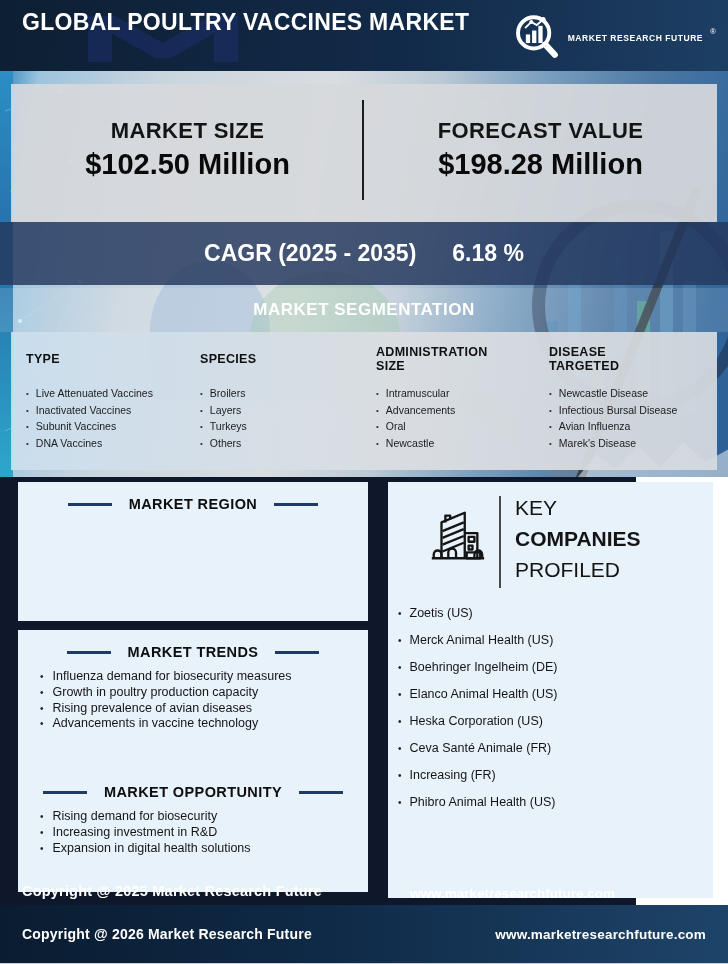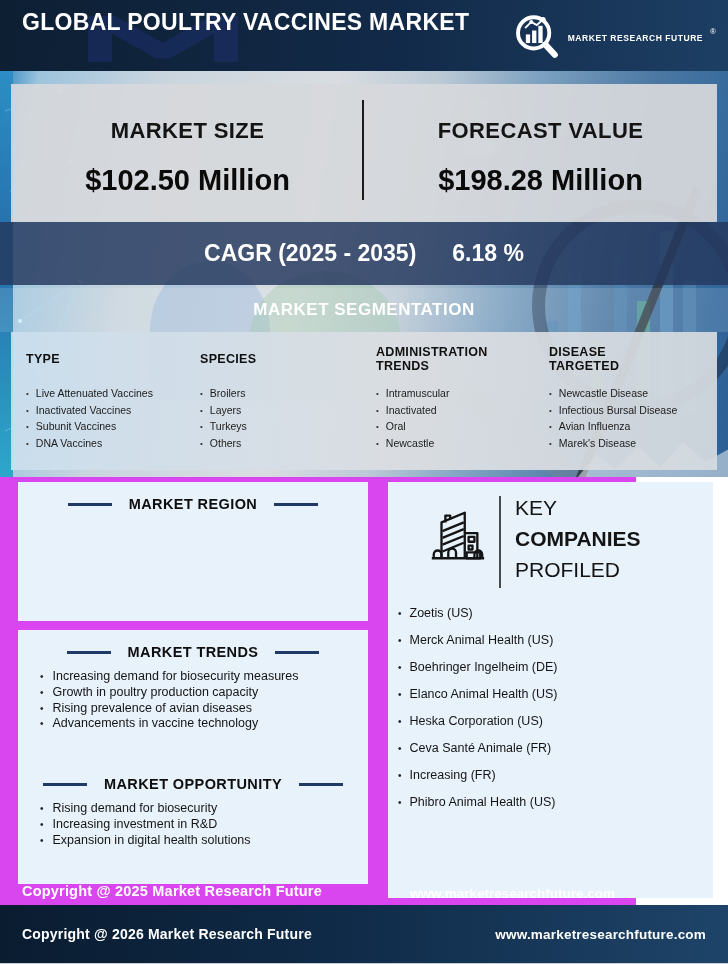--- a/index.html
+++ b/index.html
@@ -37,21 +37,21 @@
   .pencil { position:absolute; left:702px; top:118px; width:330px; height:9px; background:#2d333d; opacity:.8;
             transform:rotate(112deg); transform-origin:left top; }
   .zigzag { position:absolute; right:0; bottom:0; width:150px; height:50px; opacity:.5;
             background:#ffffff; clip-path:polygon(0 100%,12% 55%,25% 85%,40% 40%,55% 80%,70% 30%,85% 70%,100% 45%,100% 100%); }
 
   
   .stats { position:absolute; left:11px; top:13px; width:706px; height:138px;
            background:rgba(214,216,220,.93); display:flex; z-index:2; }
   .stat { flex:1; text-align:center; padding-top:34px; }
   .stat-label { font-size:22px; font-weight:bold; color:#141414; letter-spacing:.4px; }
-  .stat-value { font-size:29px; font-weight:bold; color:#0a0a0a; margin-top:20px; }
+  .stat-value { font-size:29px; font-weight:bold; color:#0a0a0a; margin-top:4px; }
   .vdiv { position:absolute; left:351px; top:16px; width:2px; height:100px; background:#1b1b1b; }
 
   .cagr { position:absolute; left:0; top:151px; width:728px; height:63px;
           background:rgba(37,57,94,.83); display:flex; align-items:center; justify-content:center;
           gap:36px; color:#fff; font-weight:bold; font-size:23px; z-index:2; }
 
   .seg-title-band { position:absolute; left:0; top:217px; width:728px; height:44px;
                     background:rgba(255,255,255,.13); display:flex; align-items:center; justify-content:center;
                     color:#fff; font-weight:bold; font-size:17px; letter-spacing:.5px; z-index:2; }
 
@@ -59,25 +59,25 @@
                background:linear-gradient(90deg,rgba(204,223,238,.92),rgba(219,222,226,.95) 55%,rgba(214,219,224,.93)); }
   .seg-grid { position:absolute; left:15px; top:10px; right:6px; display:grid;
               grid-template-columns:174px 176px 173px 1fr; }
   .seg-head { height:34px; display:flex; align-items:center; font-size:12.5px; font-weight:bold;
               color:#101010; line-height:14px; letter-spacing:.3px; max-width:118px; }
   ul.seg-items { margin:10px 0 0 0; padding:0; list-style:none; }
   ul.seg-items li { font-size:10.5px; color:#1b1b1b; line-height:15.6px; }
   ul.seg-items li::before { content:"•"; font-size:8px; margin-right:7px; position:relative; top:-1px; color:#333; }
 
   
-  .lower { position:absolute; left:0; top:477px; width:636px; height:428px; background:#d946ef; }
+  .lower { position:absolute; left:0; top:477px; width:636px; height:428px; background:#0f172a; }
   .bluepanel { position:absolute; background:#e8f2fb; }
   .panel-region { left:18px; top:5px; width:350px; height:139px; }
   .panel-trends { left:18px; top:153px; width:350px; height:140px; }
-  .panel-opp { left:18px; top:285px; width:350px; height:122px; }
+  .panel-opp { left:18px; top:293px; width:350px; height:122px; }
   .panel-comp { left:388px; top:5px; width:325px; height:416px; }
 
   .sec-title-row { display:flex; align-items:center; justify-content:center; gap:17px; padding-top:14px; }
   .dash { width:44px; height:3px; background:#1f3a66; }
   .sec-title { font-size:14.5px; font-weight:bold; color:#0e0e0e; letter-spacing:.4px; white-space:nowrap; }
 
   ul.bullets { margin:9px 0 0 22px; padding:0; list-style:none; }
   ul.bullets li { font-size:12.5px; color:#151515; line-height:15.8px; }
   ul.bullets li::before { content:"•"; font-size:10px; margin-right:9px; color:#222; }
 
@@ -203,24 +203,24 @@
         <div class="seg-col">
           <div class="seg-head">SPECIES</div>
           <ul class="seg-items">
             <li>Broilers</li>
             <li>Layers</li>
             <li>Turkeys</li>
             <li>Others</li>
           </ul>
         </div>
         <div class="seg-col">
-          <div class="seg-head">ADMINISTRATION TRENDS</div>
+          <div class="seg-head">ADMINISTRATION SIZE</div>
           <ul class="seg-items">
             <li>Intramuscular</li>
-            <li>Inactivated</li>
+            <li>Advancements</li>
             <li>Oral</li>
             <li>Newcastle</li>
           </ul>
         </div>
         <div class="seg-col">
           <div class="seg-head">DISEASE TARGETED</div>
           <ul class="seg-items">
             <li>Newcastle Disease</li>
             <li>Infectious Bursal Disease</li>
             <li>Avian Influenza</li>
@@ -241,21 +241,21 @@
       </div>
     </div>
 
     <div class="bluepanel panel-trends">
       <div class="sec-title-row">
         <div class="dash"></div>
         <div class="sec-title">MARKET TRENDS</div>
         <div class="dash"></div>
       </div>
       <ul class="bullets">
-        <li>Increasing demand for biosecurity measures</li>
+        <li>Influenza demand for biosecurity measures</li>
         <li>Growth in poultry production capacity</li>
         <li>Rising prevalence of avian diseases</li>
         <li>Advancements in vaccine technology</li>
       </ul>
     </div>
 
     <div class="bluepanel panel-opp">
       <div class="sec-title-row">
         <div class="dash"></div>
         <div class="sec-title">MARKET OPPORTUNITY</div>

